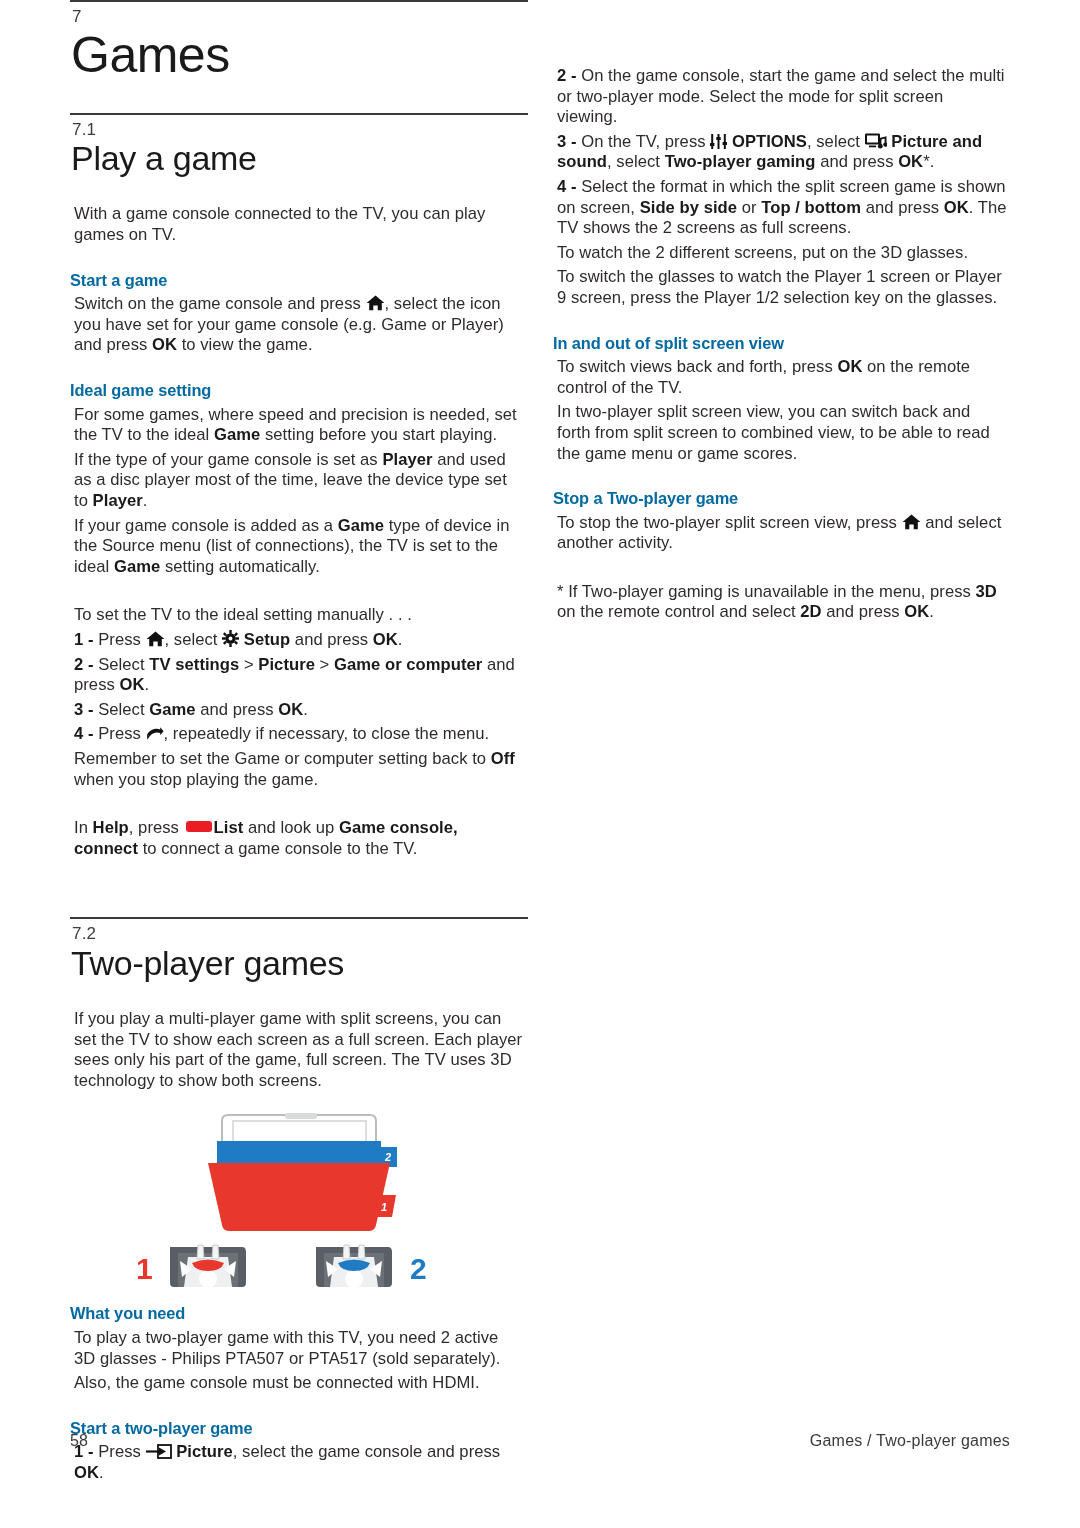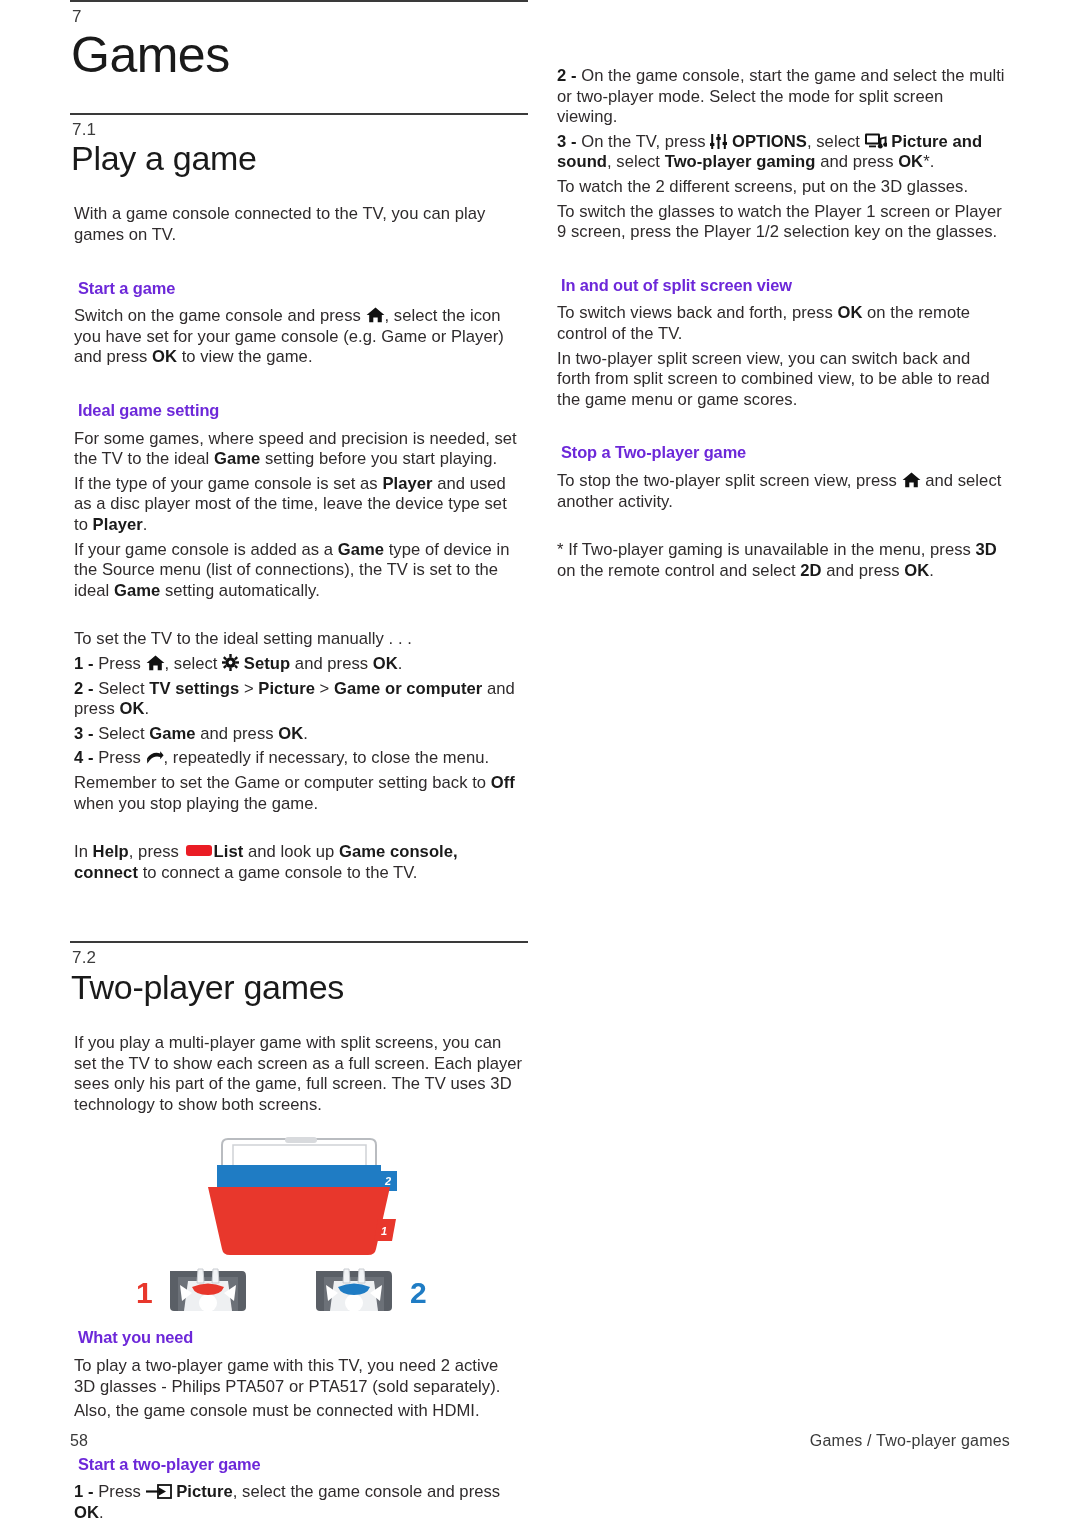--- a/index.html
+++ b/index.html
@@ -67,22 +67,22 @@
     color: #2f2b2c;
     letter-spacing: .05px;
   }
   p.body + p.body { margin-top: 0; }
   .blank { height: 20px; }
 
   .sub {
     font-size: 16.4px;
     font-weight: bold;
     line-height: 20.6px;
-    margin: 8px;
-    color: #6d28d9;
+    margin: 0;
+    color: #0369a1;
     letter-spacing: -0.1px;
   }
   b, strong { font-weight: bold; color: #1a1a1a; }
 
   
   .ic {
     display: inline-block;
     vertical-align: -2px;
     line-height: 0;
   }
@@ -279,20 +279,21 @@
             </g>
           </svg></span> <b>OPTIONS</b><span>, select </span><span class="ic"><svg width="22" height="16" viewBox="0 0 22 16">
             <rect x="0" y="0.5" width="15" height="11" rx="1.2" fill="#111"></rect>
             <rect x="2" y="2.5" width="11" height="7" fill="#fff"></rect>
             <rect x="4" y="12.5" width="7" height="1.8" fill="#111"></rect>
             <path d="M14.5 5.0 L21.5 3.2 L21.5 11.6 L19.6 11.6 L19.6 5.6 L16.4 6.4 L16.4 13.2 L14.5 13.2 Z" fill="#111"></path>
             <circle cx="15.3" cy="13.2" r="2.4" fill="#111"></circle>
             <circle cx="20.4" cy="11.6" r="2.2" fill="#111"></circle>
           </svg></span> <b>Picture and sound</b><span>, select </span><b>Two-player gaming</b><span> and press </span><b>OK</b><span>*.</span></p>
 
+    <p class="body"><b>4 - </b><span>Select the format in which the split screen game is shown on screen, </span><b>Side by side</b><span> or </span><b>Top / bottom</b><span> and press </span><b>OK</b><span>. The TV shows the 2 screens as full screens.</span></p>
 
     <p class="body">To watch the 2 different screens, put on the 3D glasses.</p>
     <p class="body">To switch the glasses to watch the Player 1 screen or Player 9 screen, press the Player 1/2 selection key on the glasses.</p>
 
     <div class="blank"></div>
 
     <p class="sub">In and out of split screen view</p>
     <p class="body"><span>To switch views back and forth, press </span><b>OK</b><span> on the remote control of the TV.</span></p>
     <p class="body">In two-player split screen view, you can switch back and forth from split screen to combined view, to be able to read the game menu or game scores.</p>
 

